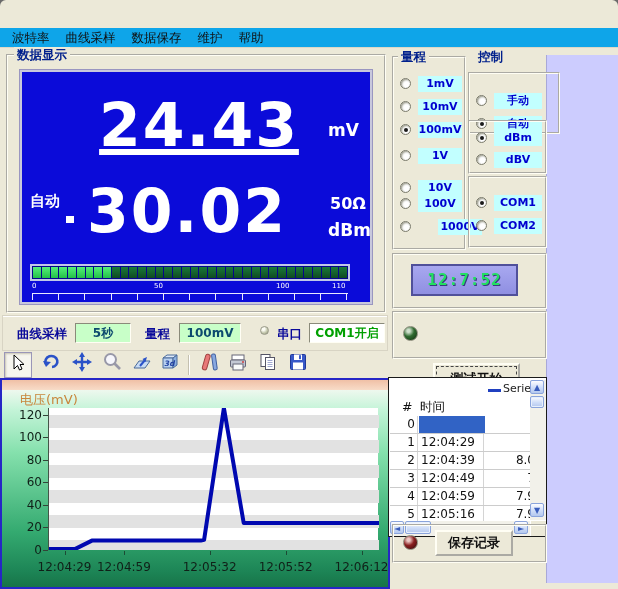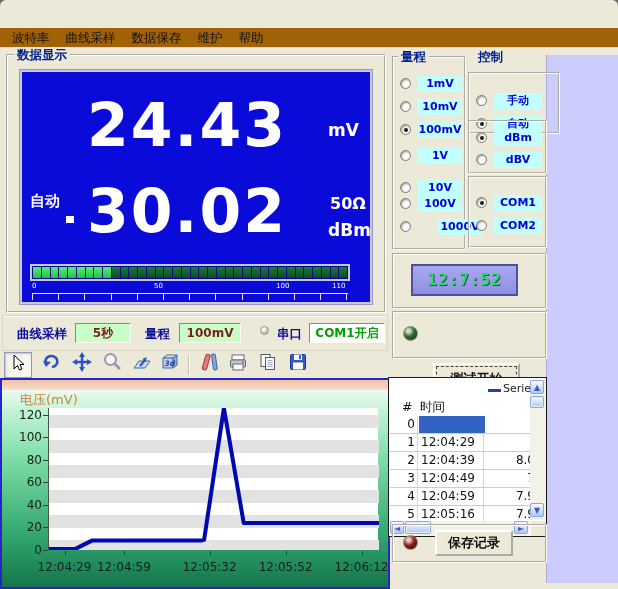--- a/index.html
+++ b/index.html
@@ -12,21 +12,21 @@
   .app-icon{position:absolute;left:8px;top:7px;width:17px;height:13px;border-radius:2px;
     background:linear-gradient(180deg,#ffffff,#d8e0f4);border:1px solid #8898c8;}
   .app-icon::after{content:"";position:absolute;left:2px;top:2px;width:9px;height:2px;background:#8898c8;}
   .title-text{position:absolute;left:30px;top:6px;color:#fff;font-size:13px;font-weight:bold;
     text-shadow:1px 1px 1px #002a80;white-space:nowrap;}
   .close-btn{position:absolute;right:4px;top:4px;width:19px;height:19px;border-radius:3px;
     background:linear-gradient(160deg,#f4a48c 0%,#e25536 40%,#c83a22 80%,#a82a18 100%);
     border:1px solid #fff;color:#fff;font-size:11px;font-weight:bold;text-align:center;line-height:17px;
     text-shadow:0 1px 1px #701000;cursor:default;}
   
-  .menubar{position:absolute;left:0;top:28px;width:618px;height:20px;background:#a16207;
+  .menubar{position:absolute;left:0;top:28px;width:618px;height:20px;background:#0ea5e9;
     border-bottom:1px solid #dcd8c8;font-size:12.5px;color:#111;padding-left:4px;}
   .menu-item{display:inline-block;padding:2px 8px 0 8px;height:20px;}
   
   .groupbox{position:absolute;border:2px groove #fffef4;}
   .gb-label{position:absolute;z-index:3;background:#ece9d8;padding:0 3px;color:#00208c;
     font-size:12.5px;font-weight:bold;white-space:nowrap;}
   .lavender{position:absolute;left:546px;top:55px;width:72px;height:528px;background:#ccccfe;
     border-left:1px solid #a8a8d8;}
   
   .lcd{position:absolute;left:20px;top:70px;width:352px;height:234px;background:#0b0bd9;
@@ -47,21 +47,21 @@
   .opt-row{position:absolute;left:0;width:100%;height:17px;}
   .radio{position:absolute;left:6px;top:2px;width:11px;height:11px;border-radius:50%;background:#fff;
     border:1px solid #7a7a6a;box-shadow:inset 1px 1px 2px #9a9a8a;}
   .radio.on::after{content:"";position:absolute;left:2.5px;top:2.5px;width:4px;height:4px;border-radius:50%;background:#1a1a1a;}
   .chip{position:absolute;left:24px;top:0;height:16px;background:#c2ffff;color:#0000cf;
     font-weight:bold;font-size:11px;text-align:center;line-height:16px;}
   
   .status-panel{position:absolute;left:2px;top:315px;width:386px;height:36px;
     border:1px solid #d8d4c4;box-shadow:inset 0 1px 0 #fff;}
   .status-label{position:absolute;top:10px;color:#0a0a9a;font-size:12.5px;font-weight:bold;}
-  .vchip{position:absolute;top:7px;height:20px;background:#c8ffc8;color:#7f1d1d;font-weight:bold;
+  .vchip{position:absolute;top:7px;height:20px;background:#c8ffc8;color:#0c4a6e;font-weight:bold;
     font-size:12px;text-align:center;line-height:18px;border:1px solid;border-color:#8a8a7a #fffef4 #fffef4 #8a8a7a;}
   .vchip.port{background:#fff;color:#00a000;}
   .mini-led{position:absolute;left:257px;top:10px;width:9px;height:9px;border-radius:50%;
     background:radial-gradient(circle at 35% 30%,#fcfcf4 0 20%,#c0c4a8 60%,#8a8e74 100%);border:1px solid #9a9a8a;}
   
   .toolbar{position:absolute;left:0;top:350px;width:390px;height:30px;}
   .tb-btn{position:absolute;top:2px;width:28px;height:26px;text-align:center;}
   .tb-btn.pressed{border:1px solid #9a96b8;background:#f6f5ee;box-shadow:inset 1px 1px 2px #c8c4b4;}
   .tb-sep{position:absolute;top:5px;width:1px;height:20px;background:#c4c0b0;box-shadow:1px 0 0 #fff;}
   
@@ -118,21 +118,21 @@
 
 
   <div class="menubar" id="menu-items"><span class="menu-item">波特率</span><span class="menu-item">曲线采样</span><span class="menu-item">数据保存</span><span class="menu-item">维护</span><span class="menu-item">帮助</span></div>
 
   <div class="lavender"></div>
 
   <div class="groupbox" style="left:6px;top:54px;width:380px;height:259px;"></div>
   <div class="gb-label" style="left:14px;top:47px;">数据显示</div>
 
   <div class="lcd">
-    <div class="lcd-big" style="left:40px;top:22px;">24.43</div>
+    <div class="lcd-big" style="left:52px;top:22px;text-decoration:underline;">24.43</div>
     <div class="lcd-unit" style="left:306px;top:48px;font-size:17px;">mV</div>
     <div class="lcd-mode">自动</div>
     <div class="lcd-dot"></div>
     <div class="lcd-big" style="left:40px;top:108px;">30.02</div>
     <div class="lcd-unit" style="left:308px;top:122px;font-size:16px;">50Ω</div>
     <div class="lcd-unit" style="left:306px;top:148px;font-size:17px;">dBm</div>
     <div class="bar-frame" id="bar-seg">
         <div class="seg lit"></div>
         <div class="seg lit"></div>
         <div class="seg lit"></div>

